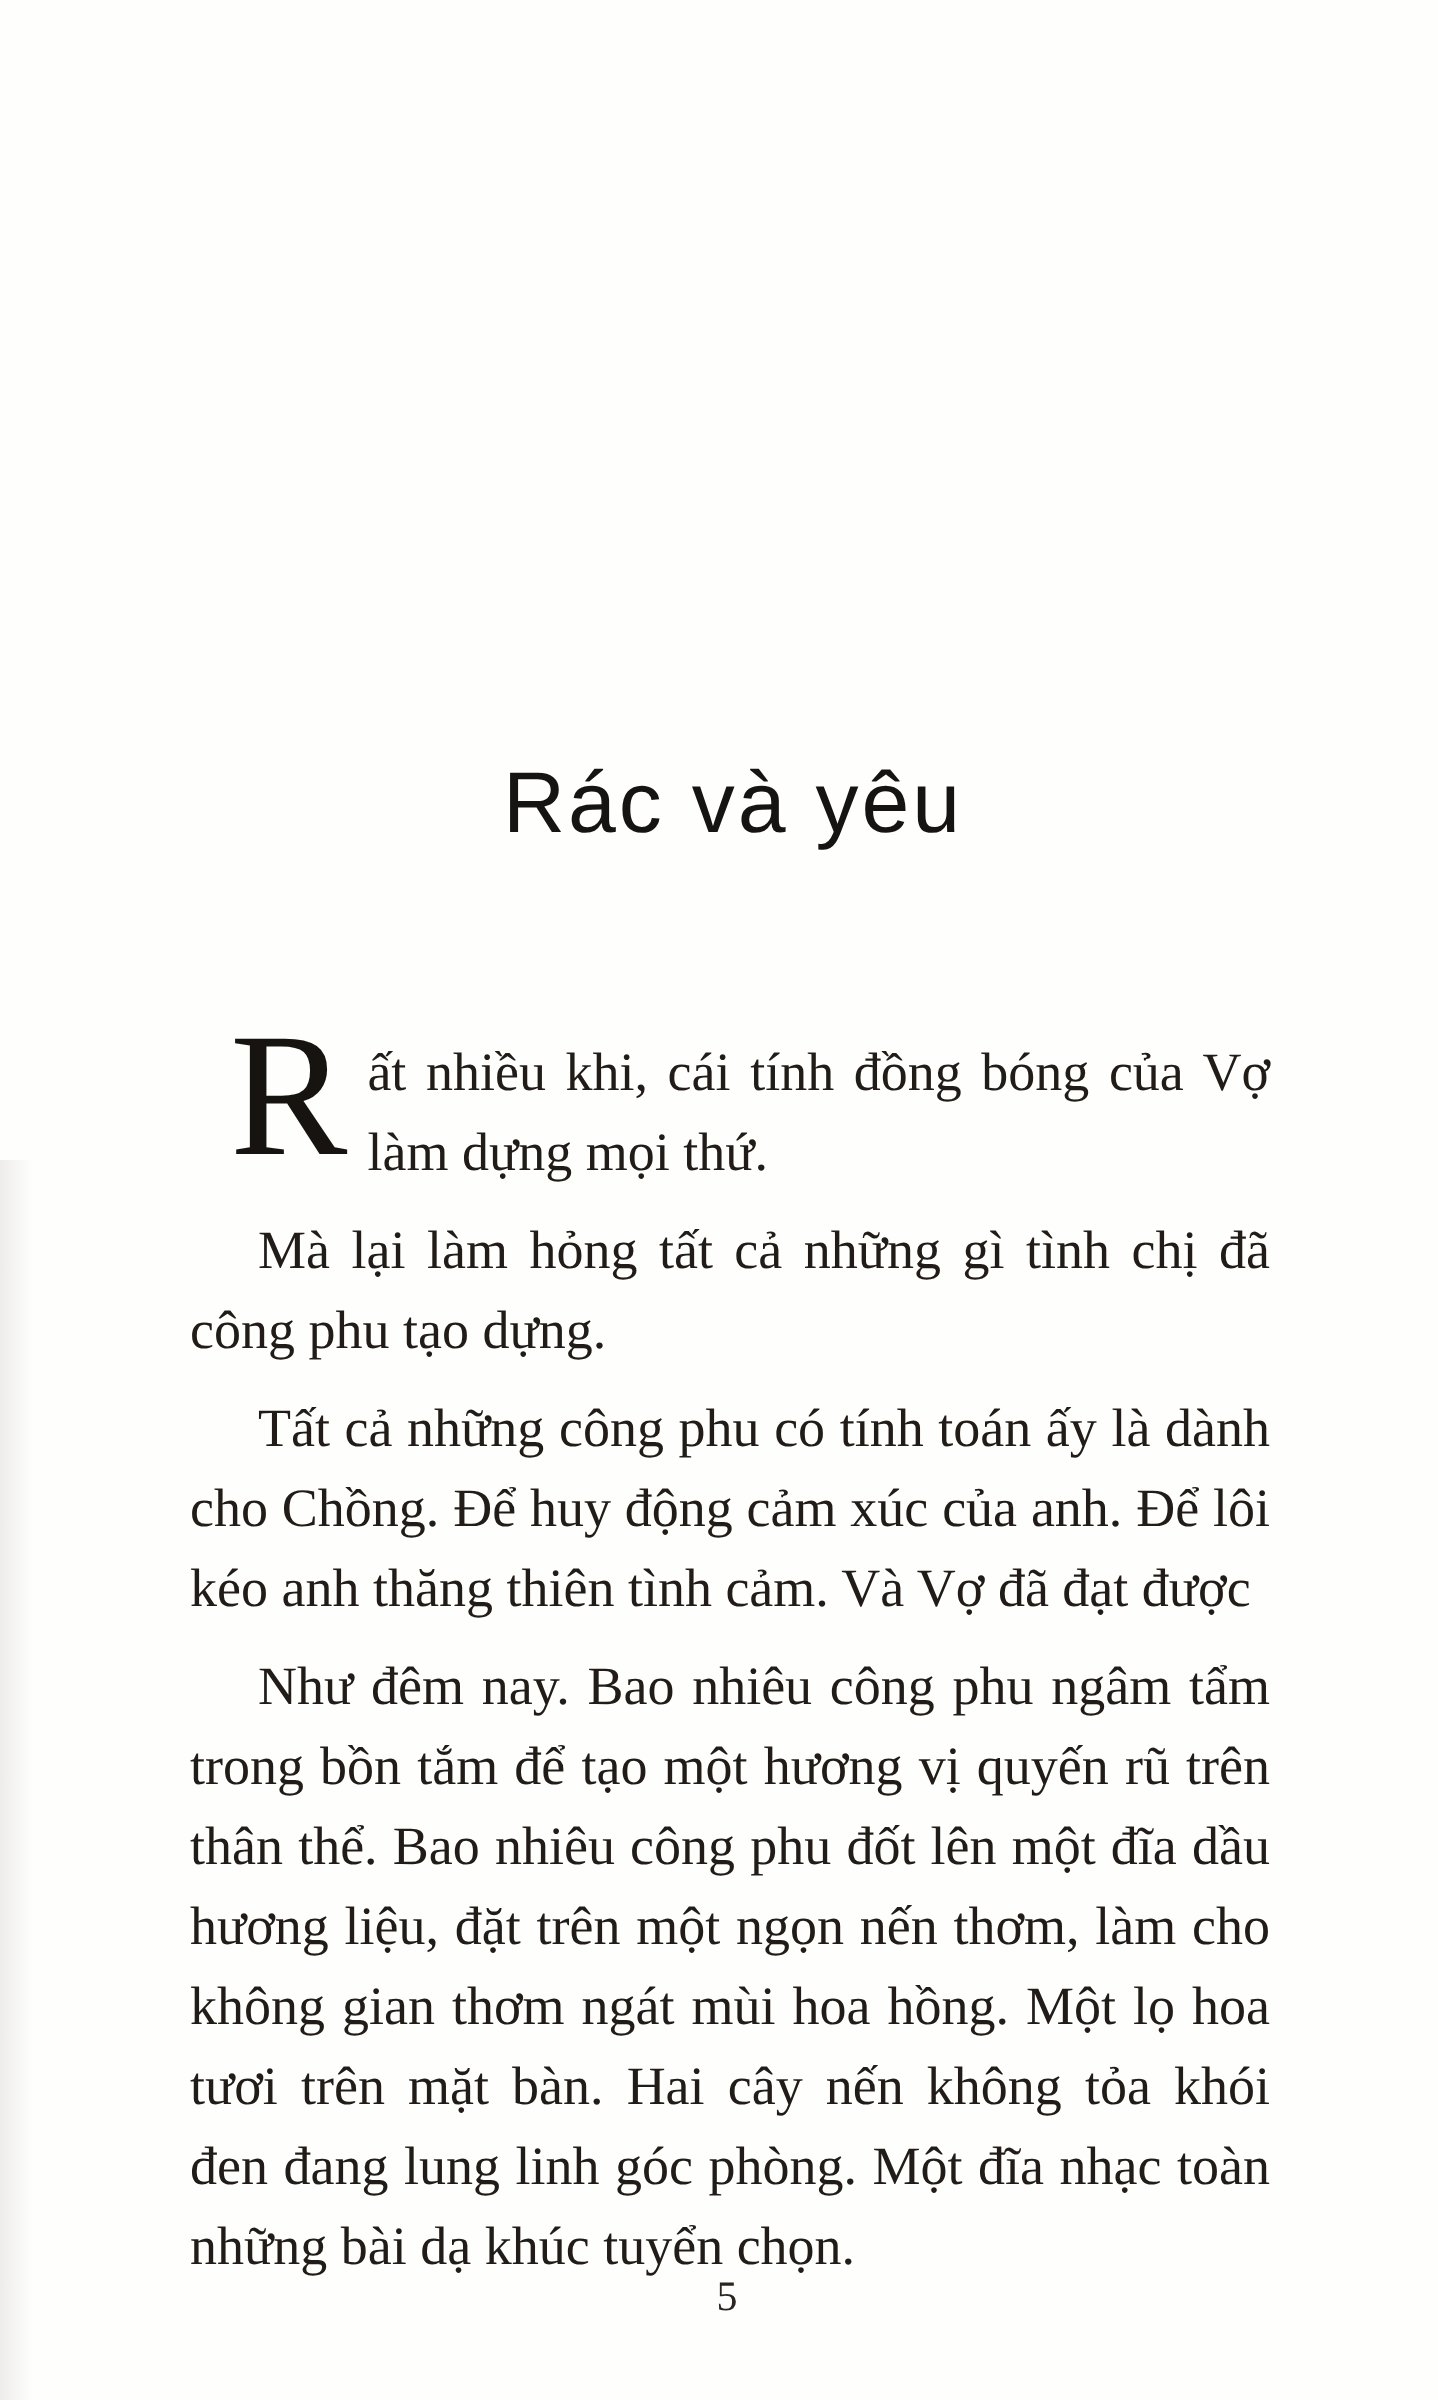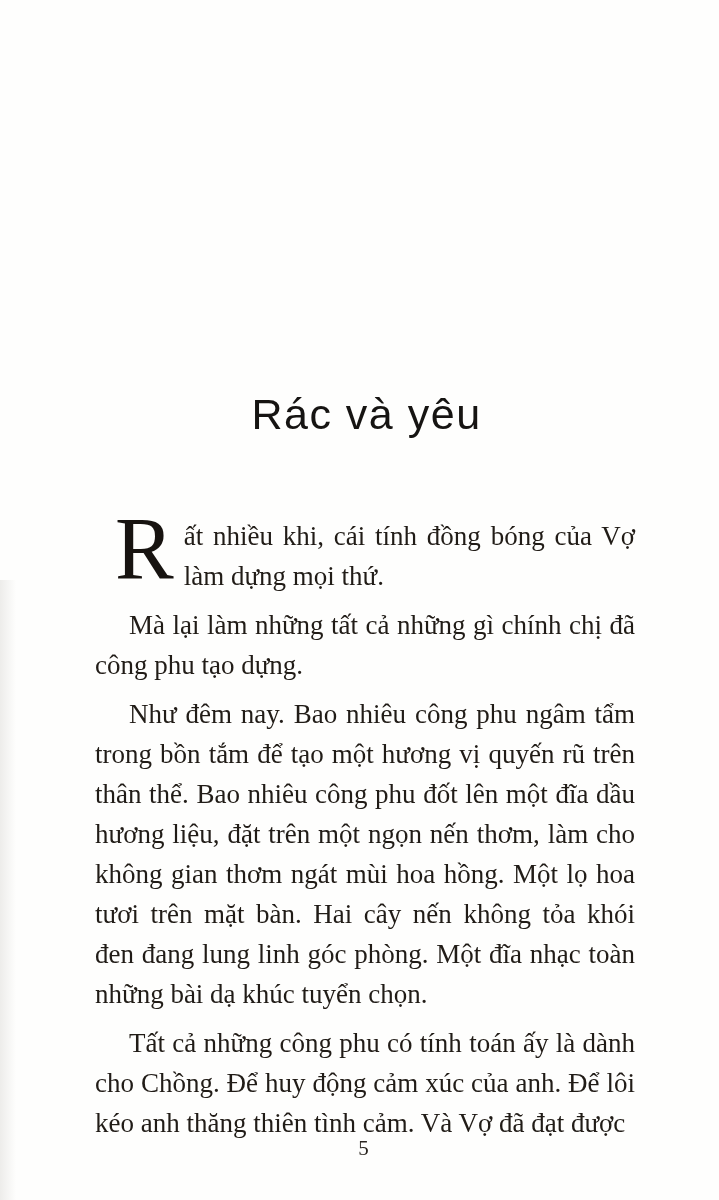--- a/index.html
+++ b/index.html
@@ -28,21 +28,21 @@
     width: 16px;
     height: 620px;
     background: linear-gradient(to right, rgba(90,82,70,0.10), rgba(90,82,70,0));
     pointer-events: none;
   }
   .chapter-title {
     position: absolute;
     top: 378px;
     left: 14px;
     right: 0;
-    margin: 12px;
+    margin: 0;
     text-align: center;
     font-family: "Liberation Sans", "DejaVu Sans", sans-serif;
     font-weight: 300;
     font-size: 43px;
     letter-spacing: 1.5px;
     color: #161412;
   }
   .body-text {
     position: absolute;
     left: 95px;
@@ -85,23 +85,23 @@
 <div class="book-page">
 
   <div class="page-edge-shadow"></div>
 
   <h1 class="chapter-title">Rác và yêu</h1>
 
   <div class="body-text">
 
     <p class="para first"><span class="dropcap">R</span><span>ất nhiều khi, cái tính đồng bóng của Vợ làm dựng mọi thứ.</span></p>
 
-    <p class="para">Mà lại làm những tất cả những gì chính chị đã công phu tạo dựng.</p>
+    <p class="para">Mà lại làm hỏng tất cả những gì tình chị đã công phu tạo dựng.</p>
+
+    <p class="para">Tất cả những công phu có tính toán ấy là dành cho Chồng. Để huy động cảm xúc của anh. Để lôi kéo anh thăng thiên tình cảm. Và Vợ đã đạt được</p>
 
     <p class="para">Như đêm nay. Bao nhiêu công phu ngâm tẩm trong bồn tắm để tạo một hương vị quyến rũ trên thân thể. Bao nhiêu công phu đốt lên một đĩa dầu hương liệu, đặt trên một ngọn nến thơm, làm cho không gian thơm ngát mùi hoa hồng. Một lọ hoa tươi trên mặt bàn. Hai cây nến không tỏa khói đen đang lung linh góc phòng. Một đĩa nhạc toàn những bài dạ khúc tuyển chọn.</p>
-
-    <p class="para">Tất cả những công phu có tính toán ấy là dành cho Chồng. Để huy động cảm xúc của anh. Để lôi kéo anh thăng thiên tình cảm. Và Vợ đã đạt được</p>
 
   </div>
 
   <div class="page-number">5</div>
 
 </div>
 
 </body></html>

